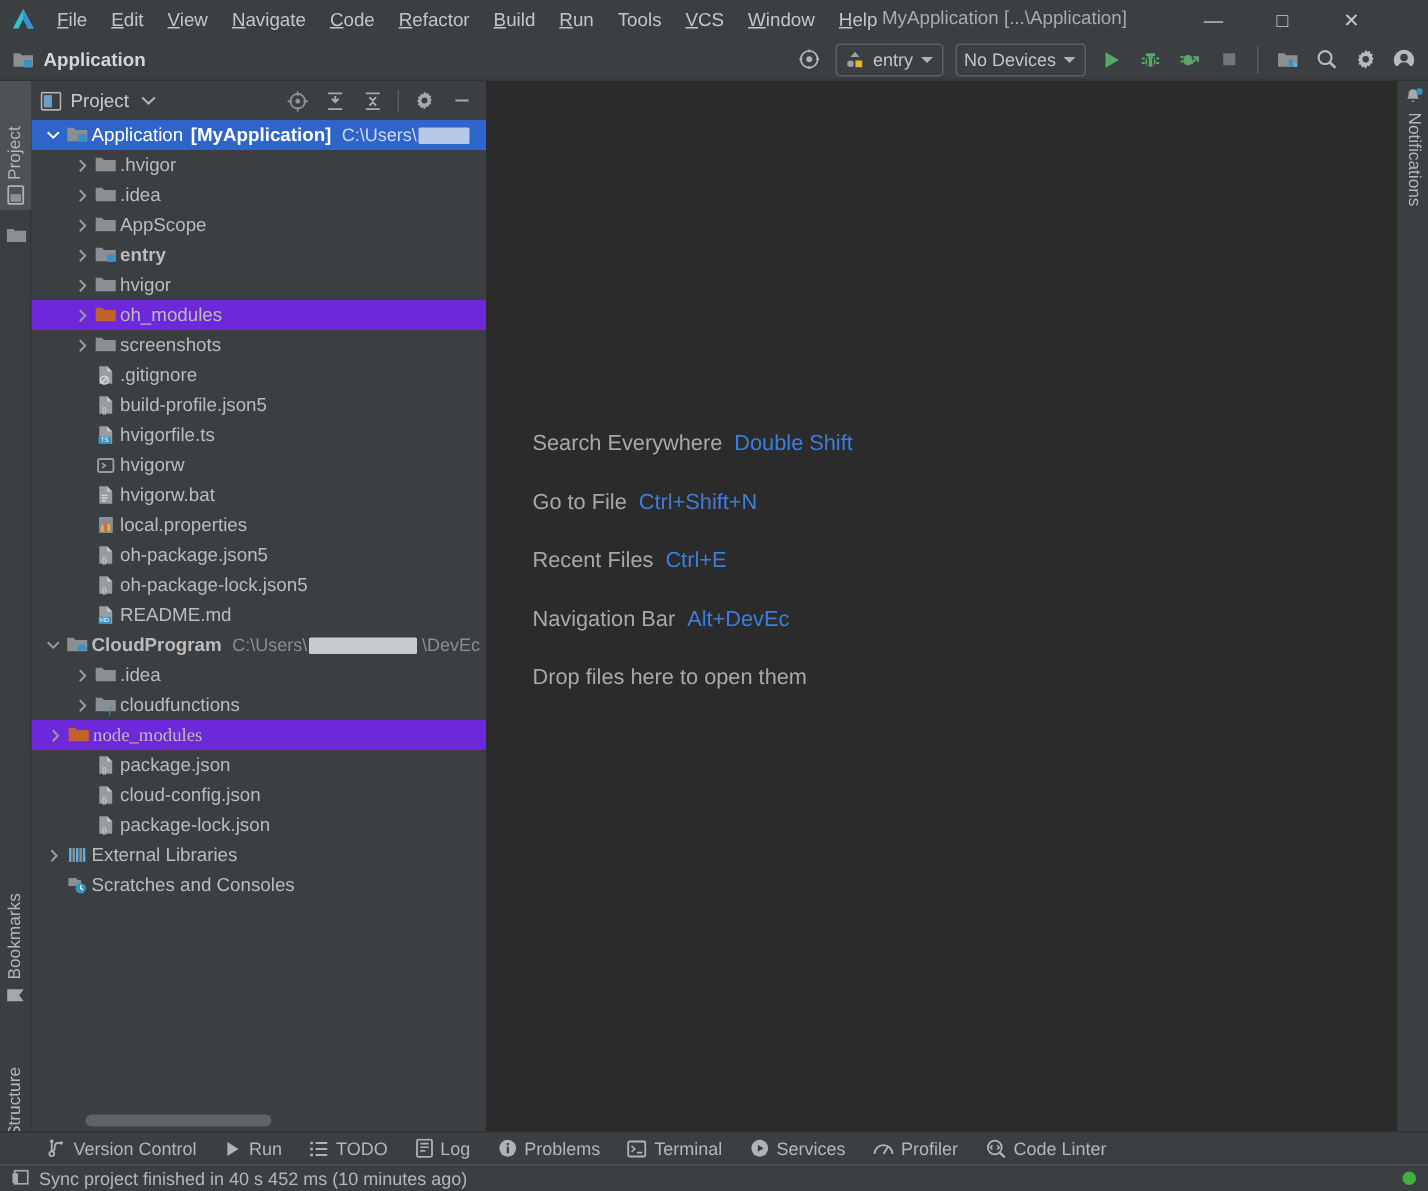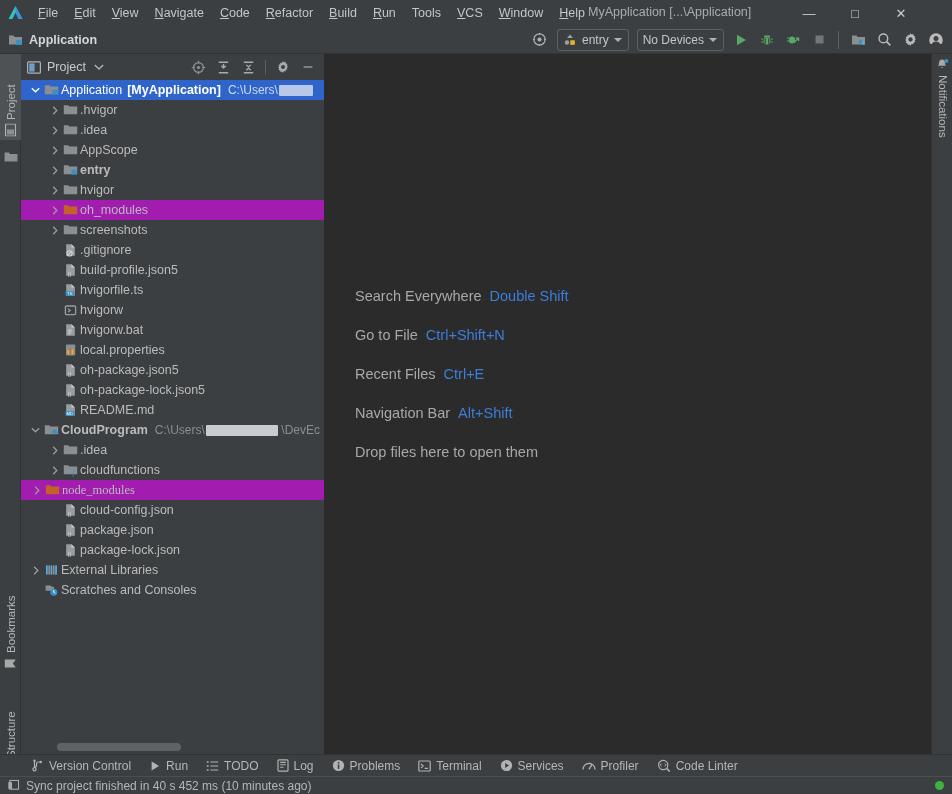--- a/index.html
+++ b/index.html
@@ -90,21 +90,21 @@
   .panel-head .hicons { margin-left: auto; display: flex; align-items: center; gap: 1px; }
   .hsep { width: 1px; height: 15px; background: #5a5c5e; margin: 0 4px; }
   .tree {
     flex: 1 1 auto; background: #3c3f41; overflow: hidden; position: relative;
   }
   .row {
     height: 20px; display: flex; align-items: center; white-space: nowrap;
     font-size: 12.5px; color: #bbbbbb; padding-right: 4px;
   }
   .row.selected { background: #2f65ca; color: #ffffff; }
-  .row.hl { background: #a21caf; text-align: center; }
+  .row.hl { background: #6d28d9; text-align: center; }
   .arrow {
     width: 13px; display: inline-flex; align-items: center; justify-content: center;
     color: #9a9c9e; font-size: 9px; flex: 0 0 13px;
   }
   .row.selected .arrow { color: #ffffff; }
   .ficon { width: 18px; flex: 0 0 18px; display: inline-flex; align-items: center; justify-content: center; }
   .rlabel { margin-left: 1px; }
   .rlabel.b { font-weight: bold; }
   .rpath { color: #8b8d8f; margin-left: 7px; font-size: 12px; }
   .row.selected .rpath { color: #ced9ef; }
@@ -654,32 +654,32 @@
         </div>
         <div class="row" style="padding-left: 27px;">
           <span class="arrow"></span>
           <span class="ficon">
             <svg width="15" height="14" viewBox="0 0 15 14">
               <path d="M3.2 1.2h5.2l3.4 3.4v8.2H3.2z" fill="#9a9da0"></path>
               <path d="M8.4 1.2l3.4 3.4H8.4z" fill="#c8cbcd"></path>
               <text x="6.6" y="12.6" font-size="5.4" fill="#d8dadc" text-anchor="middle" font-family="Liberation Sans">{}</text>
             </svg>
           </span>
+          <span class="rlabel">package.json</span>
+        </div>
+        <div class="row" style="padding-left: 27px;">
+          <span class="arrow"></span>
+          <span class="ficon">
+            <svg width="15" height="14" viewBox="0 0 15 14">
+              <path d="M3.2 1.2h5.2l3.4 3.4v8.2H3.2z" fill="#9a9da0"></path>
+              <path d="M8.4 1.2l3.4 3.4H8.4z" fill="#c8cbcd"></path>
+              <text x="6.6" y="12.6" font-size="5.4" fill="#d8dadc" text-anchor="middle" font-family="Liberation Sans">{}</text>
+            </svg>
+          </span>
           <span class="rlabel">cloud-config.json</span>
-        </div>
-        <div class="row" style="padding-left: 27px;">
-          <span class="arrow"></span>
-          <span class="ficon">
-            <svg width="15" height="14" viewBox="0 0 15 14">
-              <path d="M3.2 1.2h5.2l3.4 3.4v8.2H3.2z" fill="#9a9da0"></path>
-              <path d="M8.4 1.2l3.4 3.4H8.4z" fill="#c8cbcd"></path>
-              <text x="6.6" y="12.6" font-size="5.4" fill="#d8dadc" text-anchor="middle" font-family="Liberation Sans">{}</text>
-            </svg>
-          </span>
-          <span class="rlabel">package.json</span>
         </div>
         <div class="row" style="padding-left: 27px;">
           <span class="arrow"></span>
           <span class="ficon">
             <svg width="15" height="14" viewBox="0 0 15 14">
               <path d="M3.2 1.2h5.2l3.4 3.4v8.2H3.2z" fill="#9a9da0"></path>
               <path d="M8.4 1.2l3.4 3.4H8.4z" fill="#c8cbcd"></path>
               <text x="6.6" y="12.6" font-size="5.4" fill="#d8dadc" text-anchor="middle" font-family="Liberation Sans">{}</text>
             </svg>
           </span>
@@ -729,21 +729,21 @@
         <div class="hint">
           <span class="h-label">Go to File</span>
           <span class="h-key">Ctrl+Shift+N</span>
         </div>
         <div class="hint">
           <span class="h-label">Recent Files</span>
           <span class="h-key">Ctrl+E</span>
         </div>
         <div class="hint">
           <span class="h-label">Navigation Bar</span>
-          <span class="h-key">Alt+Shift</span>
+          <span class="h-key">Alt+DevEc</span>
         </div>
         <div class="hint">
           <span class="h-label">Drop files here to open them</span>
         </div>
       </div>
   </div>
 
   <div class="botbar" id="botbar">
       <div class="bb-item">
         <span style="display: flex;">

